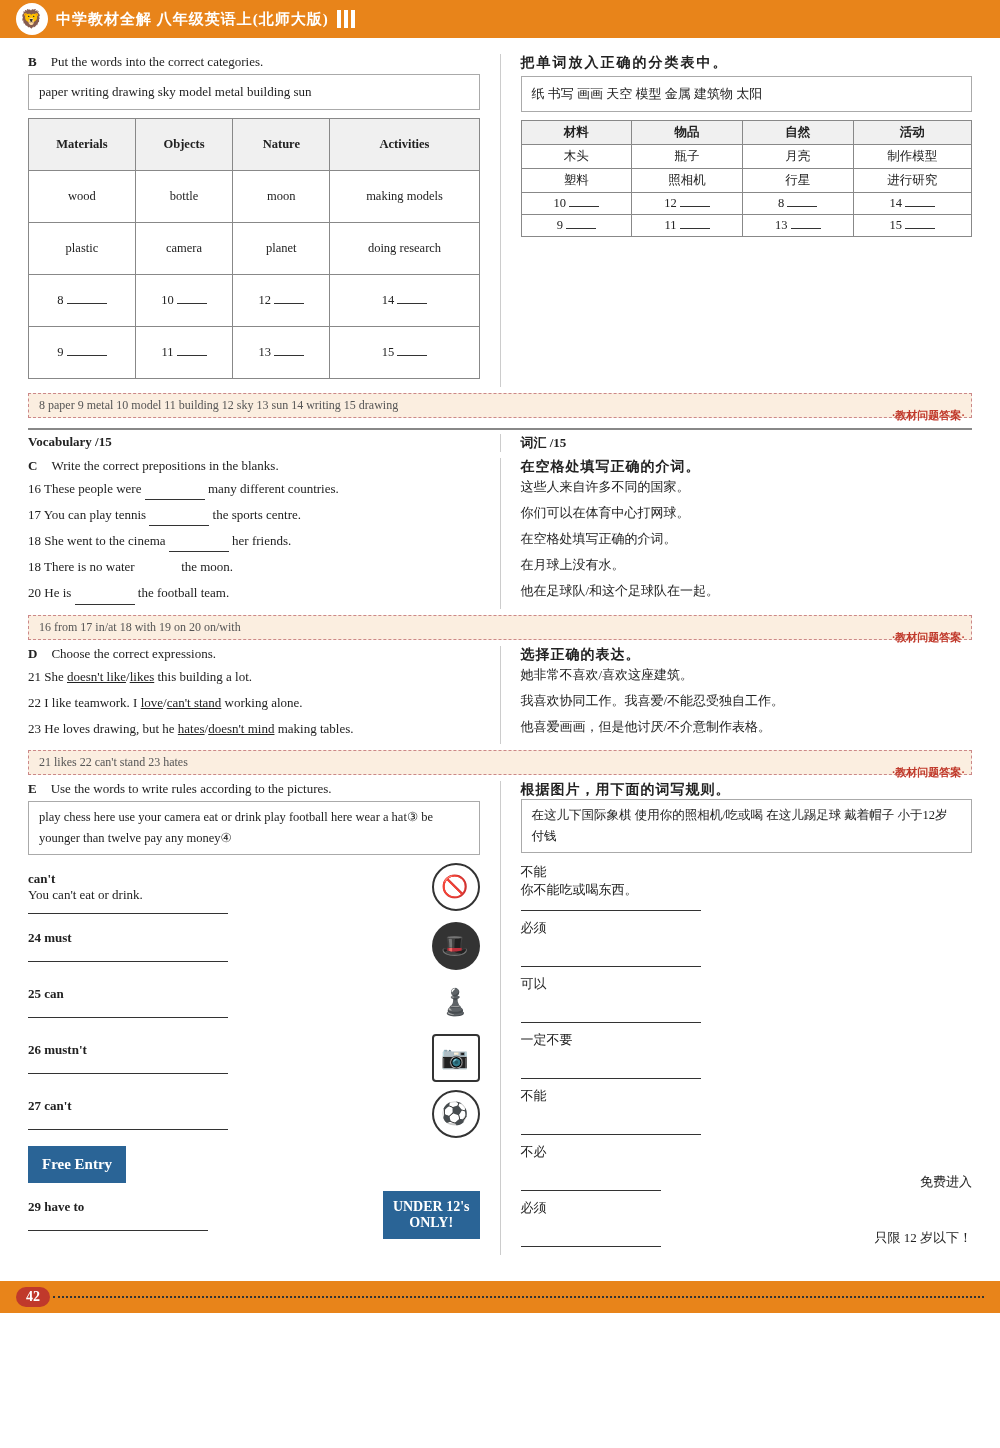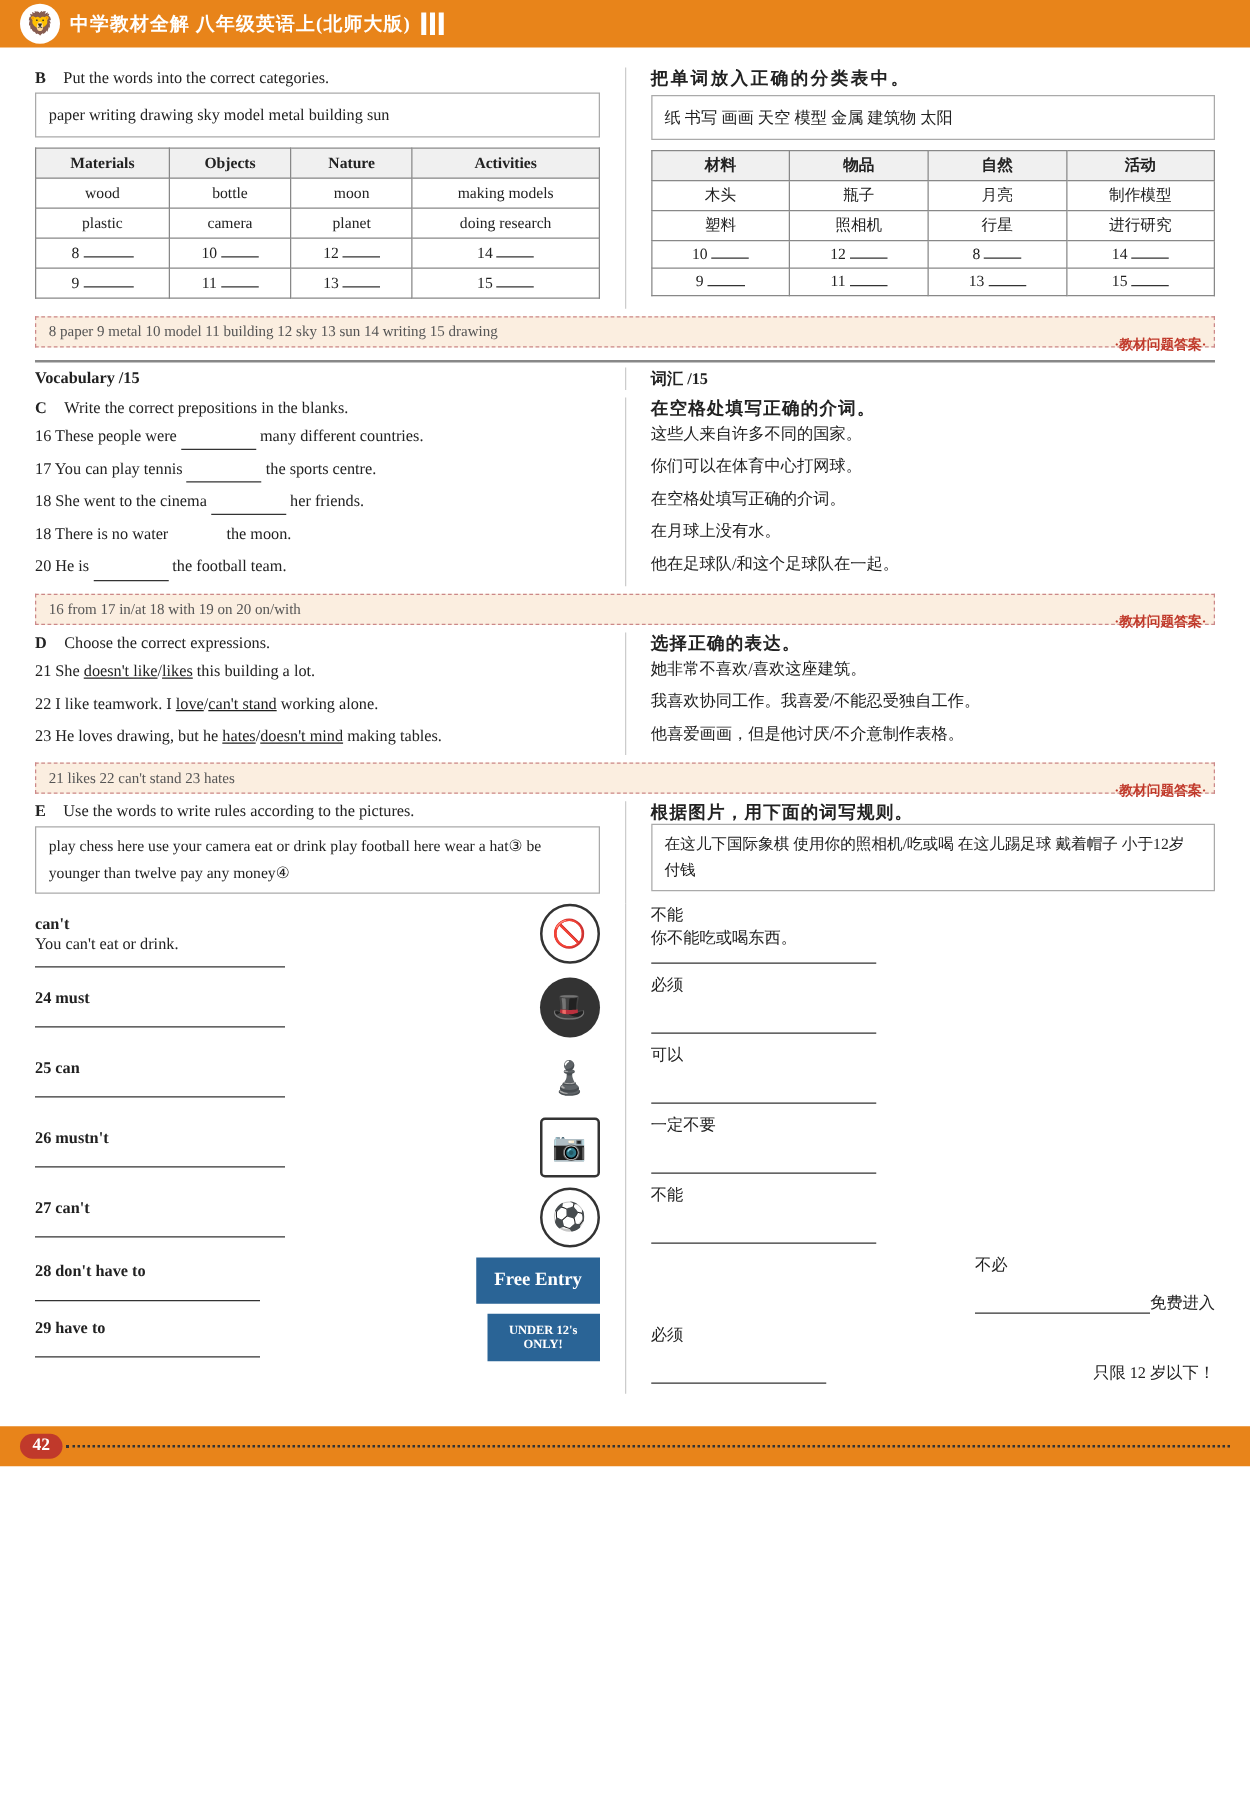--- a/index.html
+++ b/index.html
@@ -84,21 +84,21 @@
     }
     
     .category-table {
       width: 100%;
       border-collapse: collapse;
       margin-bottom: 8px;
       font-size: 12.5px;
     }
     .category-table th, .category-table td {
       border: 1px solid #888;
-      padding: 4px 6px;
+      padding: 18px 6px;
       text-align: center;
     }
     .category-table th {
       background: #f0f0f0;
       font-weight: bold;
     }
     
     .cn-table {
       width: 100%;
       border-collapse: collapse;
@@ -176,21 +176,21 @@
       font-size: 15px;
       font-weight: bold;
       padding: 10px 14px;
       text-align: center;
       display: inline-block;
       min-width: 90px;
     }
     .under12 {
       background: #2a6496;
       color: #fff;
-      font-size: 10px;
+      font-size: 14px;
       font-weight: bold;
       padding: 8px 10px;
       text-align: center;
       display: inline-block;
       min-width: 90px;
     }
     
     .footer {
       background: #e8841a;
       height: 32px;
@@ -506,24 +506,20 @@
               <div style="border-bottom:1px solid #333;width:200px;height:16px;"></div>
             </div>
             <div style="font-size:28px;width:48px;height:48px;display:flex;align-items:center;justify-content:center;border:2px solid #333;border-radius:50%;">
               <span style="font-size:22px;">⚽</span>
             </div>
           </div>
         </div>
 
         <div style="margin-bottom:8px;">
           <div style="display:flex;align-items:center;gap:8px;">
-            <div style="flex:1;">
-              <div class="bold">28 don't have to</div>
-              <div style="border-bottom:1px solid #333;width:180px;height:16px;"></div>
-            </div>
             <div class="free-entry">
               <span>Free Entry</span>
             </div>
           </div>
         </div>
 
         <div style="margin-bottom:8px;">
           <div style="display:flex;align-items:center;gap:8px;">
             <div style="flex:1;">
               <div class="bold">29 have to</div>
@@ -558,21 +554,21 @@
         <div style="margin-bottom:8px;">
           <div>一定不要</div>
           <div style="border-bottom:1px solid #333;width:180px;height:30px;"></div>
         </div>
 
         <div style="margin-bottom:8px;">
           <div>不能</div>
           <div style="border-bottom:1px solid #333;width:180px;height:30px;"></div>
         </div>
 
-        <div style="margin-bottom:8px;display:flex;justify-content:flex-end;align-items:flex-end;">
+        <div style="margin-bottom:8px;display:flex;justify-content:space-between;align-items:flex-end;">
           <div>
             <div>不必</div>
             <div style="border-bottom:1px solid #333;width:140px;height:30px;"></div>
           </div>
           <div style="font-size:13px;">免费进入</div>
         </div>
 
         <div style="margin-bottom:8px;display:flex;justify-content:space-between;align-items:flex-end;">
           <div>
             <div>必须</div>

